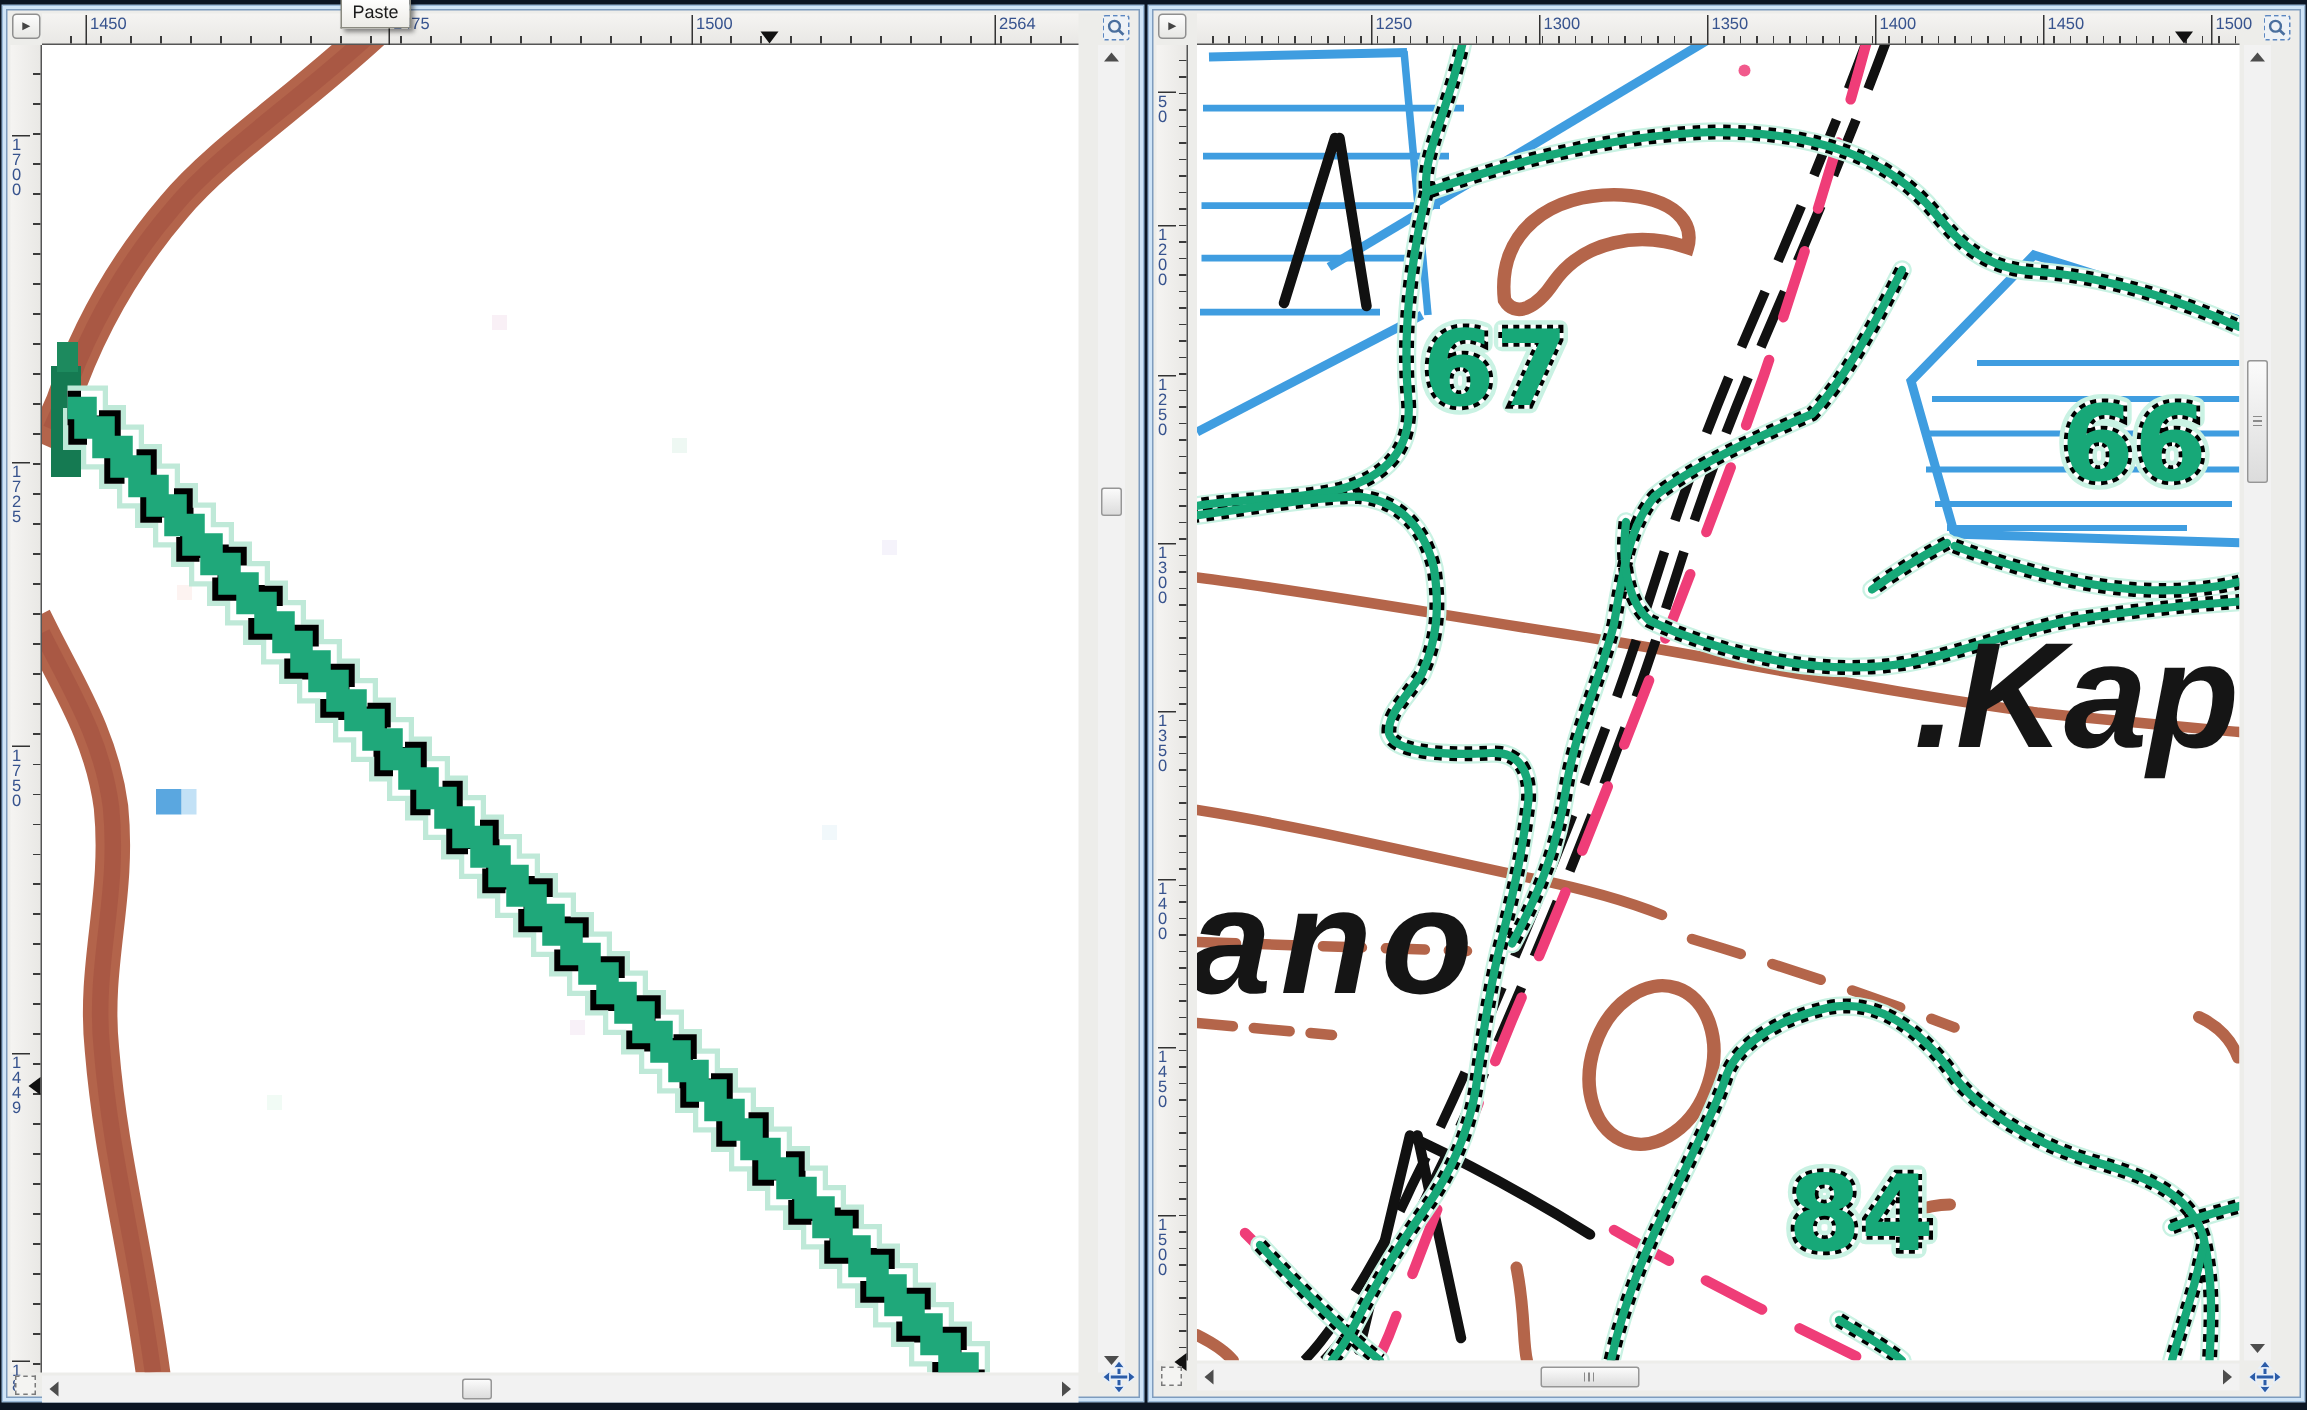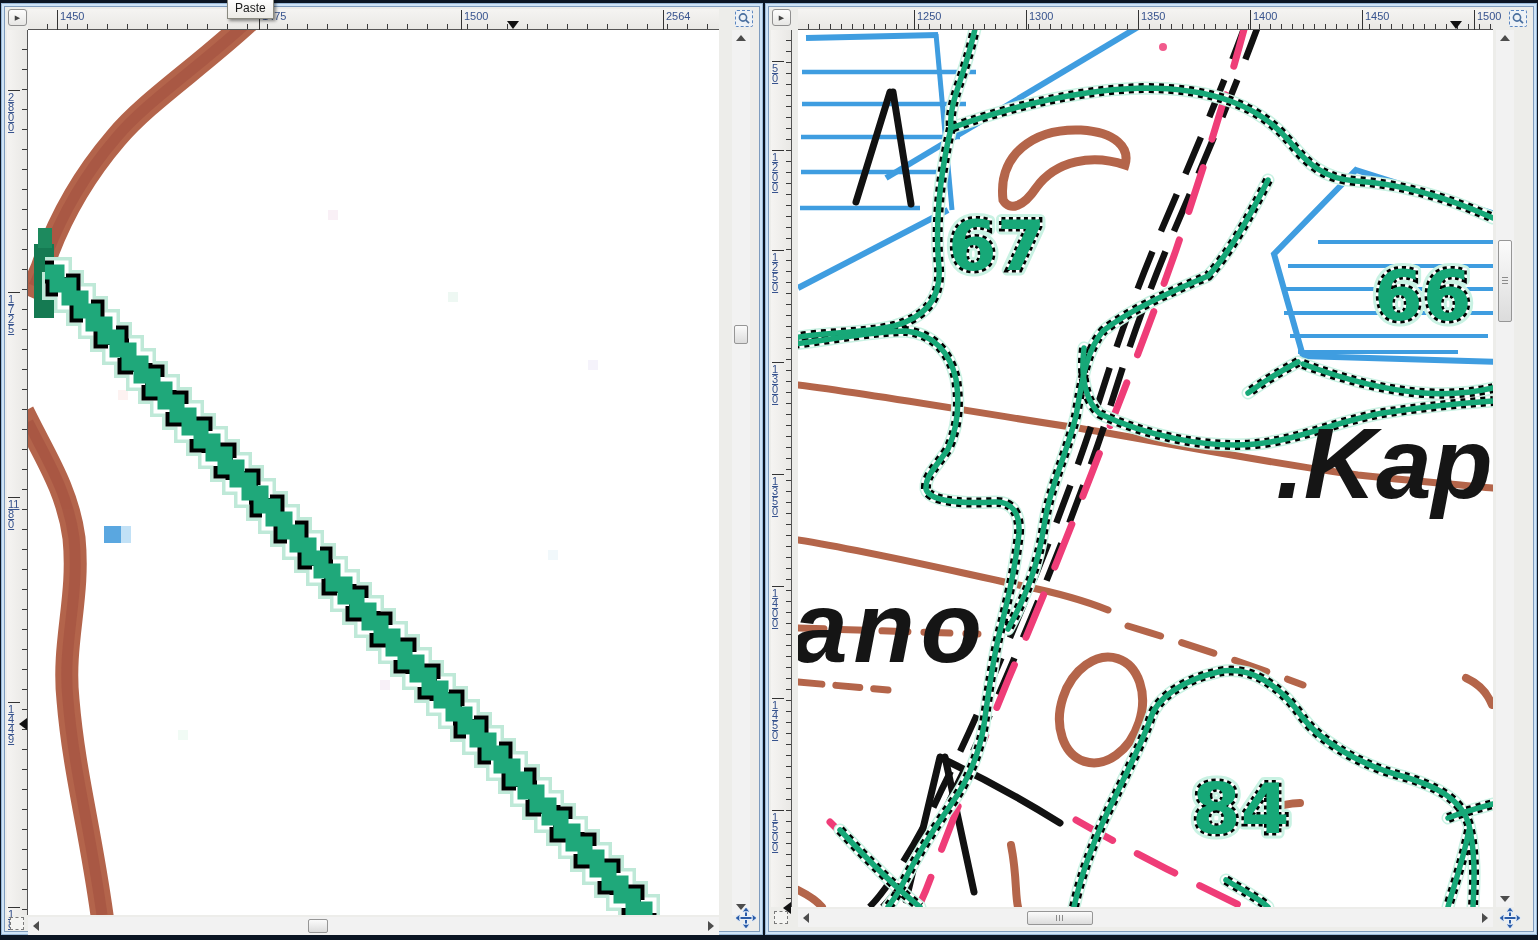--- a/index.html
+++ b/index.html
@@ -16,21 +16,21 @@
   .h-ruler { position:absolute; top:2px; height:21px; background:linear-gradient(#f5f4f2,#e9e8e5);
              background-image:repeating-linear-gradient(to right,transparent 0,transparent 19px,#3a3a3a 19px,#3a3a3a 20px),linear-gradient(#f5f4f2,#e9e8e5);
              background-size:100% 5px,100% 100%; background-position:left bottom,0 0; background-repeat:repeat-x,no-repeat; border-bottom:1px solid #555; }
   .h-ruler.fine { background-image:repeating-linear-gradient(to right,transparent 0,transparent 10px,#3a3a3a 10px,#3a3a3a 11px),linear-gradient(#f5f4f2,#e9e8e5); }
   .v-ruler { position:absolute; left:2px; width:21px; background:linear-gradient(90deg,#f5f4f2,#e9e8e5);
              background-image:repeating-linear-gradient(to bottom,transparent 0,transparent 19px,#3a3a3a 19px,#3a3a3a 20px),linear-gradient(90deg,#f5f4f2,#e9e8e5);
              background-size:5px 100%,100% 100%; background-position:right top,0 0; background-repeat:repeat-y,no-repeat; border-right:1px solid #555; }
   .v-ruler.fine { background-image:repeating-linear-gradient(to bottom,transparent 0,transparent 10px,#3a3a3a 10px,#3a3a3a 11px),linear-gradient(90deg,#f5f4f2,#e9e8e5); }
 
   .hlab { position:absolute; top:1px; height:20px; font-size:11px; color:#37538e; border-left:1px solid #333; padding-left:2px; }
-  .vlab { position:absolute; left:1px; width:12px; font-size:11px; line-height:10px; color:#37538e; word-break:break-all; border-top:1px solid #333; padding-top:1px;text-decoration:underline; }
+  .vlab { position:absolute; left:1px; width:12px; font-size:11px; line-height:10px; color:#37538e; word-break:break-all; border-top:1px solid #333; padding-top:1px; }
   .mark-h { position:absolute; bottom:0; width:0; height:0; border-left:6px solid transparent; border-right:6px solid transparent; border-top:8px solid #111; }
   .mark-v { position:absolute; right:0; width:0; height:0; border-top:6px solid transparent; border-bottom:6px solid transparent; border-right:8px solid #111; }
 
   .canvas { position:absolute; background:#fff; overflow:hidden; cursor:crosshair; }
   .canvas svg { position:absolute; left:0; top:0; }
 
   .sb { position:absolute; background:#f2f2f2; }
   .sb-v { width:18px; } .sb-h { height:18px; }
   .sb .thumb { position:absolute; background:linear-gradient(#fbfbfb,#dcdcdc); border:1px solid #969696; border-radius:2px; }
   .sb-v .thumb { left:2px; right:2px; } .sb-h .thumb { top:2px; bottom:2px; }
@@ -77,23 +77,23 @@
     <span class="hlab" style="left:635px">2564</span>
     <span class="mark-h" style="left:479px"></span>
   </div>
   <div class="zoom-btn" style="left:730px;">
     <svg width="14" height="13" viewBox="0 0 14 13">
         <circle cx="6" cy="5.5" r="3.6" fill="none" stroke="#4a6f9e" stroke-width="1.6"></circle>
         <line x1="8.8" y1="8.2" x2="12" y2="11.2" stroke="#4a6f9e" stroke-width="1.8"></line>
       </svg>
   </div>
   <div class="v-ruler" style="top:23px; height:885px;">
-    <span class="vlab" style="top:60px">2800</span>
-    <span class="vlab" style="top:262px">1725</span>
-    <span class="vlab" style="top:467px">1180</span>
+    <span class="vlab" style="top:60px">1700</span>
+    <span class="vlab" style="top:278px">1725</span>
+    <span class="vlab" style="top:467px">1750</span>
     <span class="vlab" style="top:672px">1449</span>
     <span class="vlab" style="top:877px">18</span>
     <span class="mark-v" style="top:688px"></span>
   </div>
 
   <div class="canvas" style="left:23px; top:23px; width:691px; height:885px;">
     <svg width="691" height="885" viewBox="0 0 691 885">
       <defs>
         <path id="stairs" d="M17 242 h12 v13 h12 v13 h12 v13 h12 v13 h12 v13 h12 v13 h12 v13 h12 v13 h12 v13 h12 v13 h12 v13 h12 v13 h12 v13 h12 v13 h12 v13 h12 v13 h12 v13 h12 v13 h12 v13 h12 v13 h12 v13 h12 v13 h12 v13 h12 v13 h12 v13 h12 v13 h12 v13 h12 v13 h12 v13 h12 v13 h12 v13 h12 v13 h12 v13 h12 v13 h12 v13 h12 v13 h12 v13 h12 v13 h12 v13 h12 v13 h12 v13 h12 v13 h12 v13 h12 v13 h12 v13 h12 v13 h12 v13 h12 v13 h12 v13 h12 v13"></path>
         <g id="browns-L">

